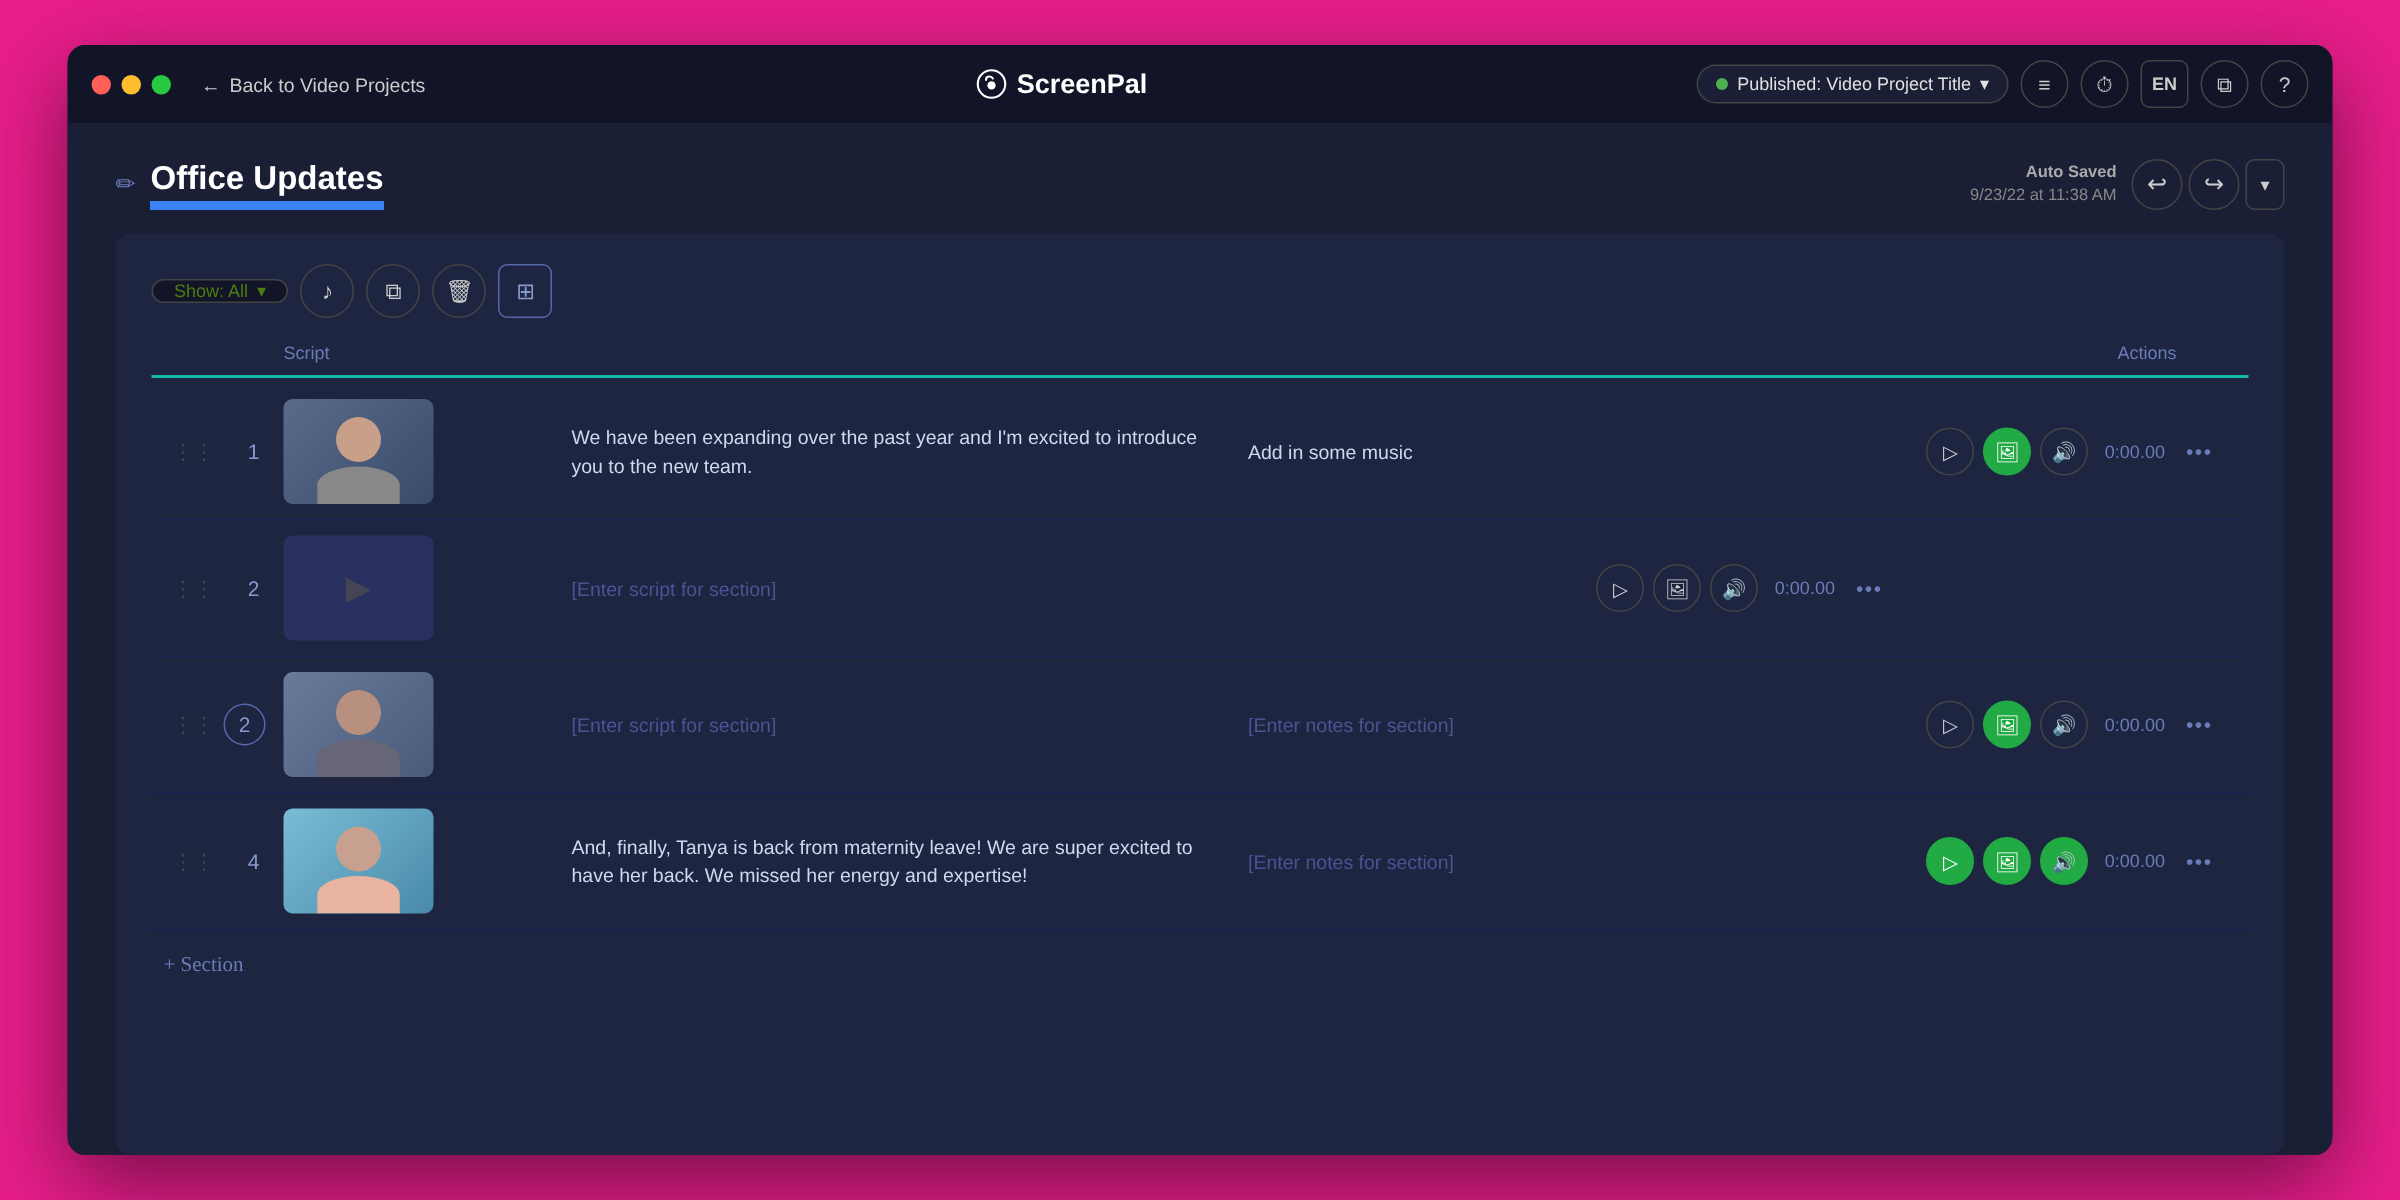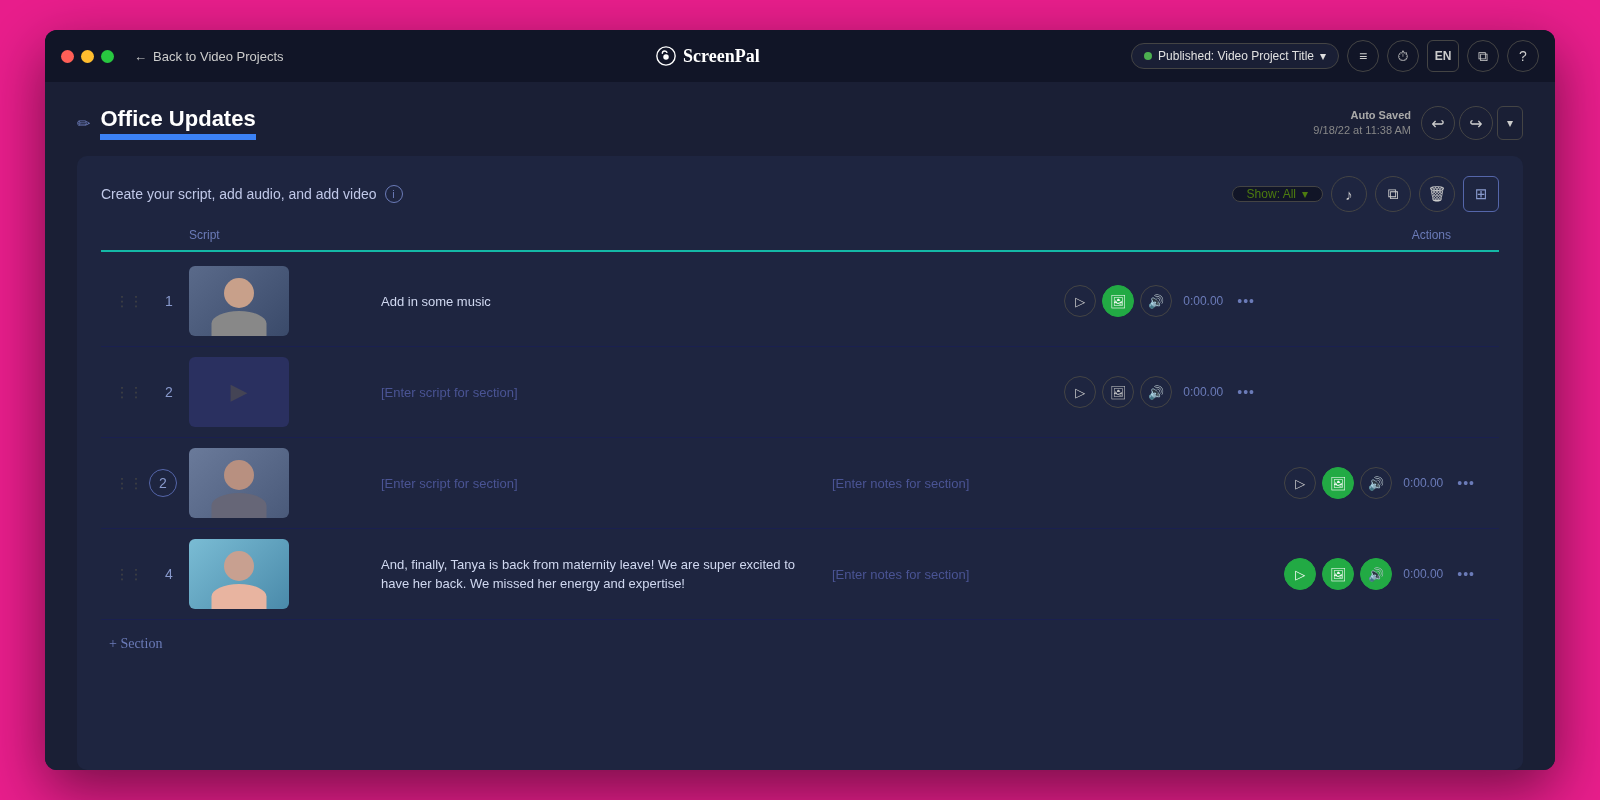--- a/index.html
+++ b/index.html
@@ -62,21 +62,20 @@
       align-items: center;
       justify-content: center;
     }
     .logo-text {
       color: #fff;
       font-size: 18px;
       font-weight: 600;
       display: flex;
       align-items: center;
       gap: 6px;
-      font-family: Liberation Serif, serif;
     }
     .logo-icon {
       width: 22px;
       height: 22px;
     }
     .titlebar-right {
       display: flex;
       align-items: center;
       gap: 8px;
     }
@@ -494,42 +493,38 @@
   <div class="main">
 
     <div class="page-header">
       <div class="page-title-area">
         <span class="edit-icon">✏</span>
         <span class="page-title">Office Updates</span>
       </div>
       <div class="autosave-area">
         <div class="autosave-text">
           <div class="label">Auto Saved</div>
-          <div>9/18/22 at 11:38 AM</div>
+          <div>9/23/22 at 11:38 AM</div>
         </div>
         <div class="undo-redo">
           <button class="undo-redo-btn">
             <span>↩</span>
           </button>
           <button class="undo-redo-btn">
             <span>↪</span>
           </button>
           <button class="more-btn">
             <span>▾</span>
           </button>
         </div>
       </div>
     </div>
 
     <div class="script-panel">
       <div class="panel-top">
-        <div class="panel-instructions">
-          <span>Create your script, add audio, and add video</span>
-          <div class="info-icon">i</div>
-        </div>
         <div class="panel-controls">
           <button class="show-filter">
             <span>Show: All</span>
             <span>▾</span>
           </button>
           <button class="ctrl-btn">
             <span>♪</span>
           </button>
           <button class="ctrl-btn">
             <span>⧉</span>
@@ -553,20 +548,21 @@
 
       <div class="rows-container">
 
         <div class="section-row">
           <div class="drag-handle">⋮⋮</div>
           <div class="row-num">1</div>
           <div class="thumbnail person-1">
             <div class="person-circle"></div>
             <div class="person-body"></div>
           </div>
+          <div class="script-text">We have been expanding over the past year and I'm excited to introduce you to the new team.</div>
           <div class="notes-text">Add in some music</div>
           <div class="row-actions">
             <button class="action-btn">
               <span>▷</span>
             </button>
             <button class="action-btn green">
               <span>🖼</span>
             </button>
             <button class="action-btn">
               <span>🔊</span>

